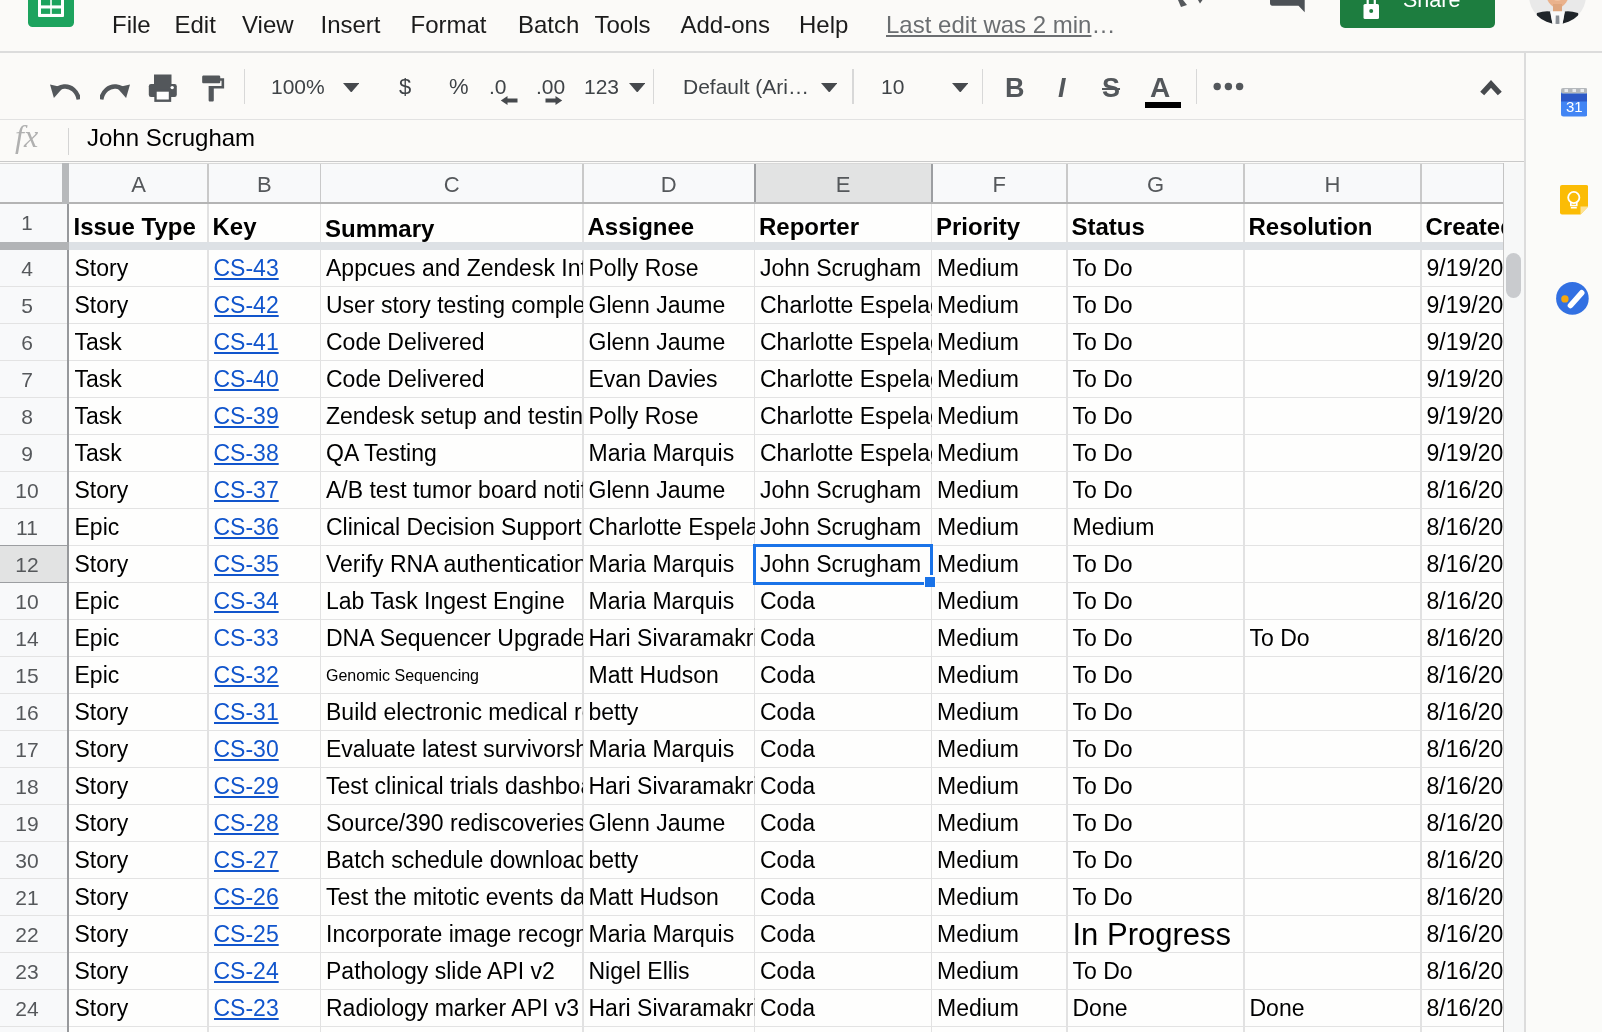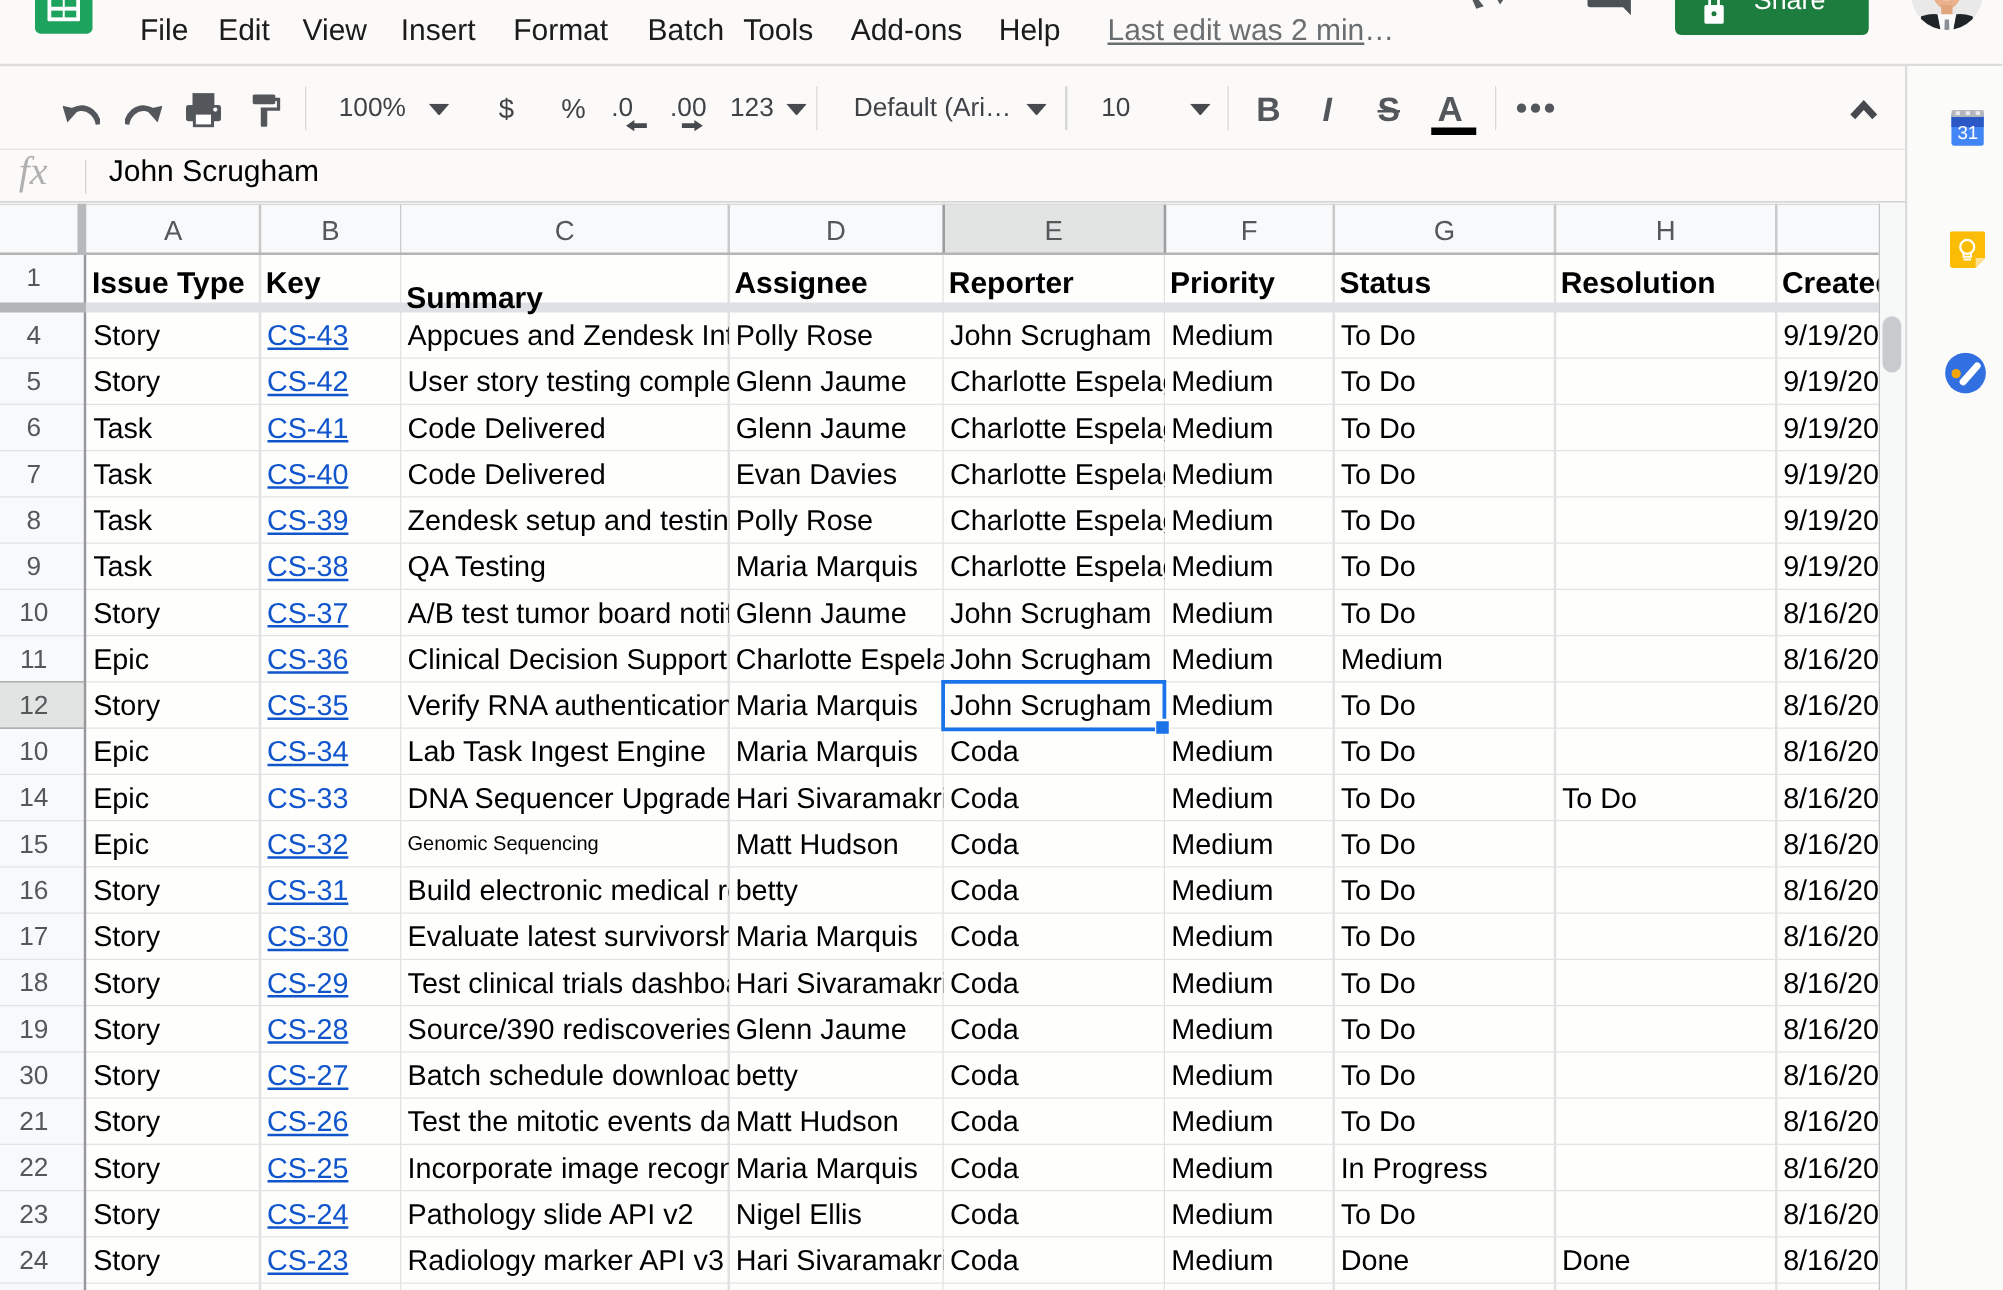--- a/index.html
+++ b/index.html
@@ -183,21 +183,21 @@
 <div style="position:absolute;left:208px;top:162.5px;width:112.5px;height:44.5px;line-height:44.5px;text-align:center;font-size:22px;color:#55585b">B</div>
 <div style="position:absolute;left:320.5px;top:162.5px;width:262.5px;height:44.5px;line-height:44.5px;text-align:center;font-size:22px;color:#55585b">C</div>
 <div style="position:absolute;left:583px;top:162.5px;width:171.5px;height:44.5px;line-height:44.5px;text-align:center;font-size:22px;color:#55585b">D</div>
 <div style="position:absolute;left:754.5px;top:162.5px;width:177.0px;height:44.5px;line-height:44.5px;text-align:center;font-size:22px;color:#55585b">E</div>
 <div style="position:absolute;left:931.5px;top:162.5px;width:135.5px;height:44.5px;line-height:44.5px;text-align:center;font-size:22px;color:#55585b">F</div>
 <div style="position:absolute;left:1067px;top:162.5px;width:177px;height:44.5px;line-height:44.5px;text-align:center;font-size:22px;color:#55585b">G</div>
 <div style="position:absolute;left:1244px;top:162.5px;width:177px;height:44.5px;line-height:44.5px;text-align:center;font-size:22px;color:#55585b">H</div>
 <div style="position:absolute;left:0;top:203.5px;width:54px;height:38px;line-height:38px;text-align:center;font-size:20.5px;color:#55585b">1</div>
 <div style="position:absolute;left:73.5px;top:204.0px;width:134.5px;height:48px;line-height:45px;font-size:24px;font-weight:bold;color:#000;white-space:pre;overflow:hidden">Issue Type</div>
 <div style="position:absolute;left:212.5px;top:204.0px;width:108.0px;height:45px;line-height:45px;font-size:24px;font-weight:bold;color:#000;white-space:pre;overflow:hidden">Key</div>
-<div style="position:absolute;left:325.0px;top:216px;width:258.0px;height:40px;line-height:45px;font-size:24px;font-weight:bold;color:#000;white-space:pre;overflow:hidden">Summary</div>
+<div style="position:absolute;left:325.0px;top:206px;width:258.0px;height:40px;line-height:45px;font-size:24px;font-weight:bold;color:#000;white-space:pre;overflow:hidden">Summary</div>
 <div style="position:absolute;left:587.5px;top:204.0px;width:167.0px;height:45px;line-height:45px;font-size:24px;font-weight:bold;color:#000;white-space:pre;overflow:hidden">Assignee</div>
 <div style="position:absolute;left:759.0px;top:204.0px;width:172.5px;height:45px;line-height:45px;font-size:24px;font-weight:bold;color:#000;white-space:pre;overflow:hidden">Reporter</div>
 <div style="position:absolute;left:936.0px;top:204.0px;width:131.0px;height:45px;line-height:45px;font-size:24px;font-weight:bold;color:#000;white-space:pre;overflow:hidden">Priority</div>
 <div style="position:absolute;left:1071.5px;top:204.0px;width:172.5px;height:45px;line-height:45px;font-size:24px;font-weight:bold;color:#000;white-space:pre;overflow:hidden">Status</div>
 <div style="position:absolute;left:1248.5px;top:204.0px;width:172.5px;height:45px;line-height:45px;font-size:24px;font-weight:bold;color:#000;white-space:pre;overflow:hidden">Resolution</div>
 <div style="position:absolute;left:1425.5px;top:204.0px;width:77.5px;height:45px;line-height:45px;font-size:24px;font-weight:bold;color:#000;white-space:pre;overflow:hidden">Created</div>
 <div style="position:absolute;left:0;top:249.5px;width:54px;height:37px;line-height:37px;text-align:center;font-size:21px;color:#55585b">4</div>
 <div style="position:absolute;left:74.5px;top:249.5px;width:133.5px;height:37px;line-height:37px;font-size:23px;color:#000;white-space:pre;overflow:hidden">Story</div>
 <div style="position:absolute;left:213.5px;top:249.5px;width:107.0px;height:37px;line-height:37px;font-size:23px;color:#1155cc;text-decoration:underline;white-space:pre;overflow:hidden">CS-43</div>
 <div style="position:absolute;left:326.0px;top:249.5px;width:257.0px;height:37px;line-height:37px;font-size:23px;color:#000;white-space:pre;overflow:hidden">Appcues and Zendesk Integration</div>
@@ -360,21 +360,21 @@
 <div style="position:absolute;left:937.0px;top:878.5px;width:130.0px;height:37px;line-height:37px;font-size:23px;color:#000;white-space:pre;overflow:hidden">Medium</div>
 <div style="position:absolute;left:1072.5px;top:878.5px;width:171.5px;height:37px;line-height:37px;font-size:23px;color:#000;white-space:pre;overflow:hidden">To Do</div>
 <div style="position:absolute;left:1426.5px;top:878.5px;width:76.5px;height:37px;line-height:37px;font-size:23px;color:#000;white-space:pre;overflow:hidden">8/16/2019</div>
 <div style="position:absolute;left:0;top:915.5px;width:54px;height:37px;line-height:37px;text-align:center;font-size:21px;color:#55585b">22</div>
 <div style="position:absolute;left:74.5px;top:915.5px;width:133.5px;height:37px;line-height:37px;font-size:23px;color:#000;white-space:pre;overflow:hidden">Story</div>
 <div style="position:absolute;left:213.5px;top:915.5px;width:107.0px;height:37px;line-height:37px;font-size:23px;color:#1155cc;text-decoration:underline;white-space:pre;overflow:hidden">CS-25</div>
 <div style="position:absolute;left:326.0px;top:915.5px;width:257.0px;height:37px;line-height:37px;font-size:23px;color:#000;white-space:pre;overflow:hidden">Incorporate image recognition</div>
 <div style="position:absolute;left:588.5px;top:915.5px;width:166.0px;height:37px;line-height:37px;font-size:23px;color:#000;white-space:pre;overflow:hidden">Maria Marquis</div>
 <div style="position:absolute;left:760.0px;top:915.5px;width:171.5px;height:37px;line-height:37px;font-size:23px;color:#000;white-space:pre;overflow:hidden">Coda</div>
 <div style="position:absolute;left:937.0px;top:915.5px;width:130.0px;height:37px;line-height:37px;font-size:23px;color:#000;white-space:pre;overflow:hidden">Medium</div>
-<div style="position:absolute;left:1072.5px;top:915.5px;width:171.5px;height:37px;line-height:37px;font-size:23px;color:#000;white-space:pre;overflow:hidden">In Progress</div>
+<div style="position:absolute;left:1072.5px;top:915.5px;width:171.5px;height:37px;line-height:37px;font-size:31px;color:#000;white-space:pre;overflow:hidden">In Progress</div>
 <div style="position:absolute;left:1426.5px;top:915.5px;width:76.5px;height:37px;line-height:37px;font-size:23px;color:#000;white-space:pre;overflow:hidden">8/16/2019</div>
 <div style="position:absolute;left:0;top:952.5px;width:54px;height:37px;line-height:37px;text-align:center;font-size:21px;color:#55585b">23</div>
 <div style="position:absolute;left:74.5px;top:952.5px;width:133.5px;height:37px;line-height:37px;font-size:23px;color:#000;white-space:pre;overflow:hidden">Story</div>
 <div style="position:absolute;left:213.5px;top:952.5px;width:107.0px;height:37px;line-height:37px;font-size:23px;color:#1155cc;text-decoration:underline;white-space:pre;overflow:hidden">CS-24</div>
 <div style="position:absolute;left:326.0px;top:952.5px;width:257.0px;height:37px;line-height:37px;font-size:23px;color:#000;white-space:pre;overflow:hidden">Pathology slide API v2</div>
 <div style="position:absolute;left:588.5px;top:952.5px;width:166.0px;height:37px;line-height:37px;font-size:23px;color:#000;white-space:pre;overflow:hidden">Nigel Ellis</div>
 <div style="position:absolute;left:760.0px;top:952.5px;width:171.5px;height:37px;line-height:37px;font-size:23px;color:#000;white-space:pre;overflow:hidden">Coda</div>
 <div style="position:absolute;left:937.0px;top:952.5px;width:130.0px;height:37px;line-height:37px;font-size:23px;color:#000;white-space:pre;overflow:hidden">Medium</div>
 <div style="position:absolute;left:1072.5px;top:952.5px;width:171.5px;height:37px;line-height:37px;font-size:23px;color:#000;white-space:pre;overflow:hidden">To Do</div>
 <div style="position:absolute;left:1426.5px;top:952.5px;width:76.5px;height:37px;line-height:37px;font-size:23px;color:#000;white-space:pre;overflow:hidden">8/16/2019</div>

